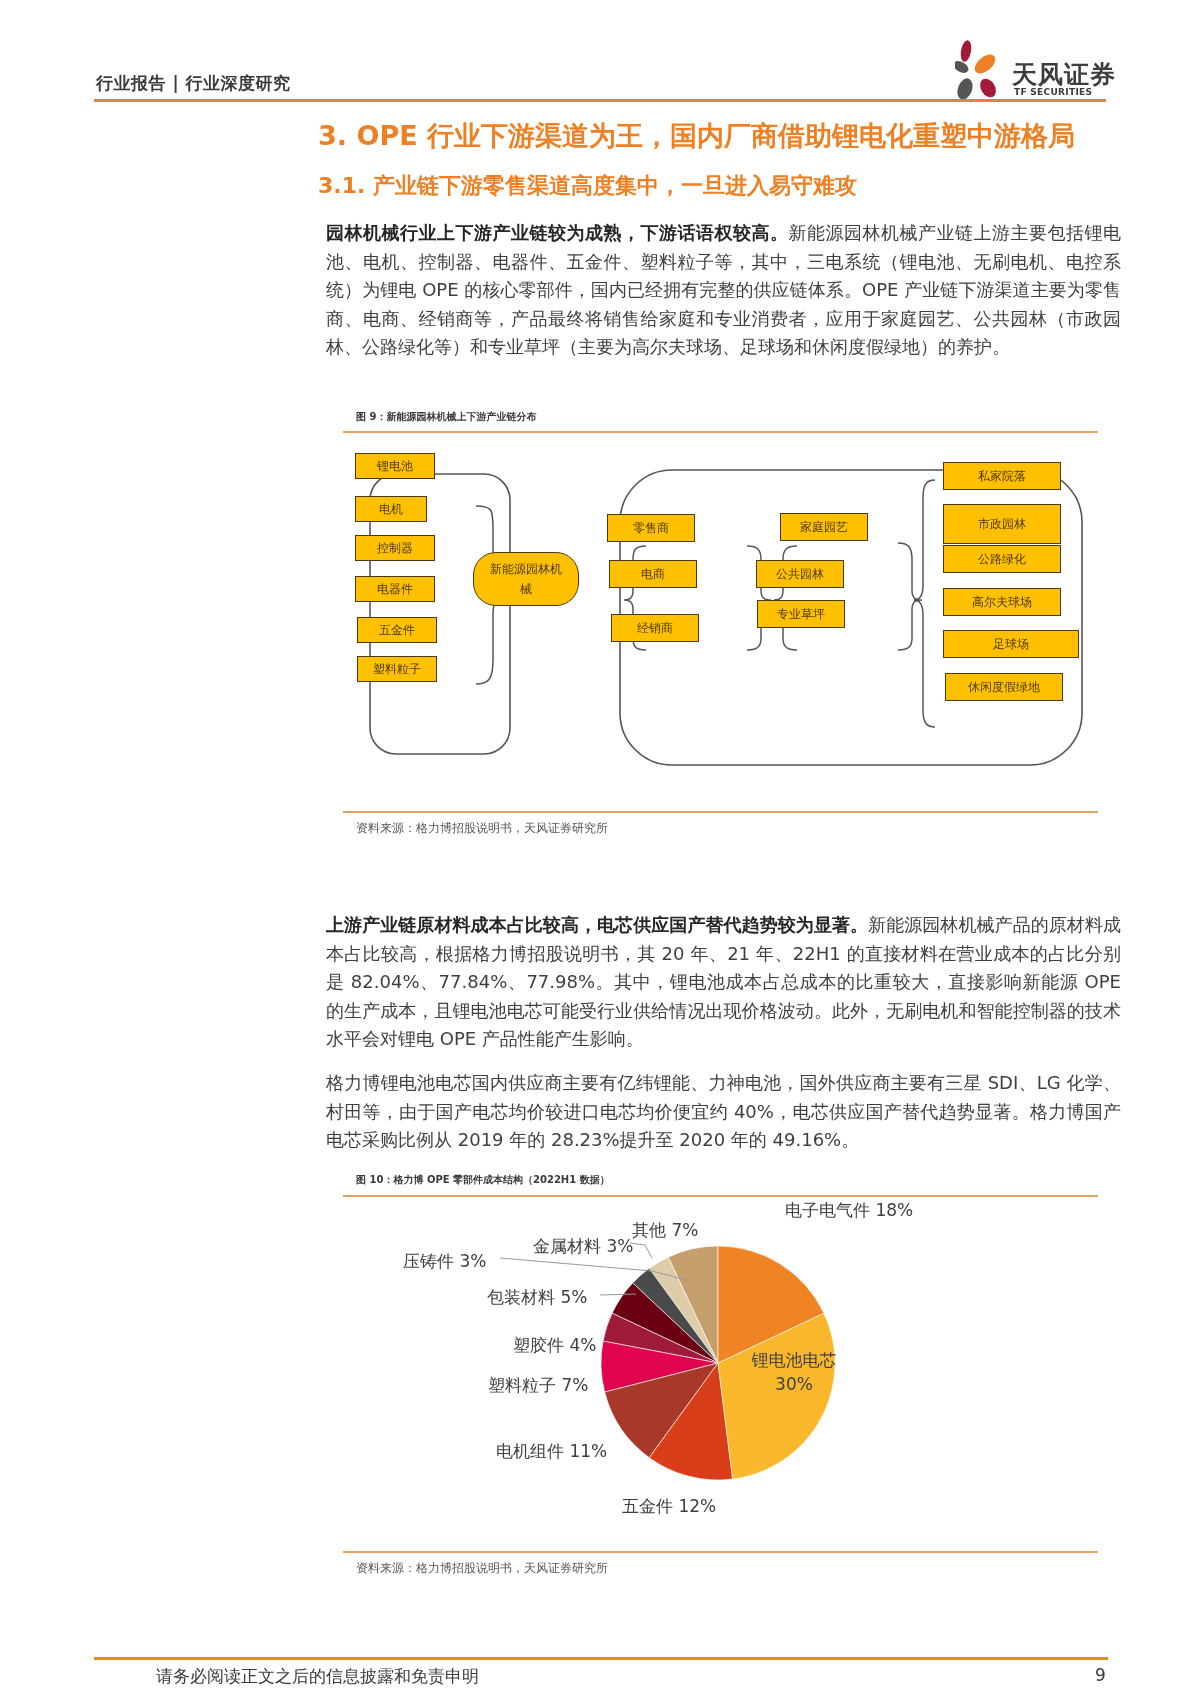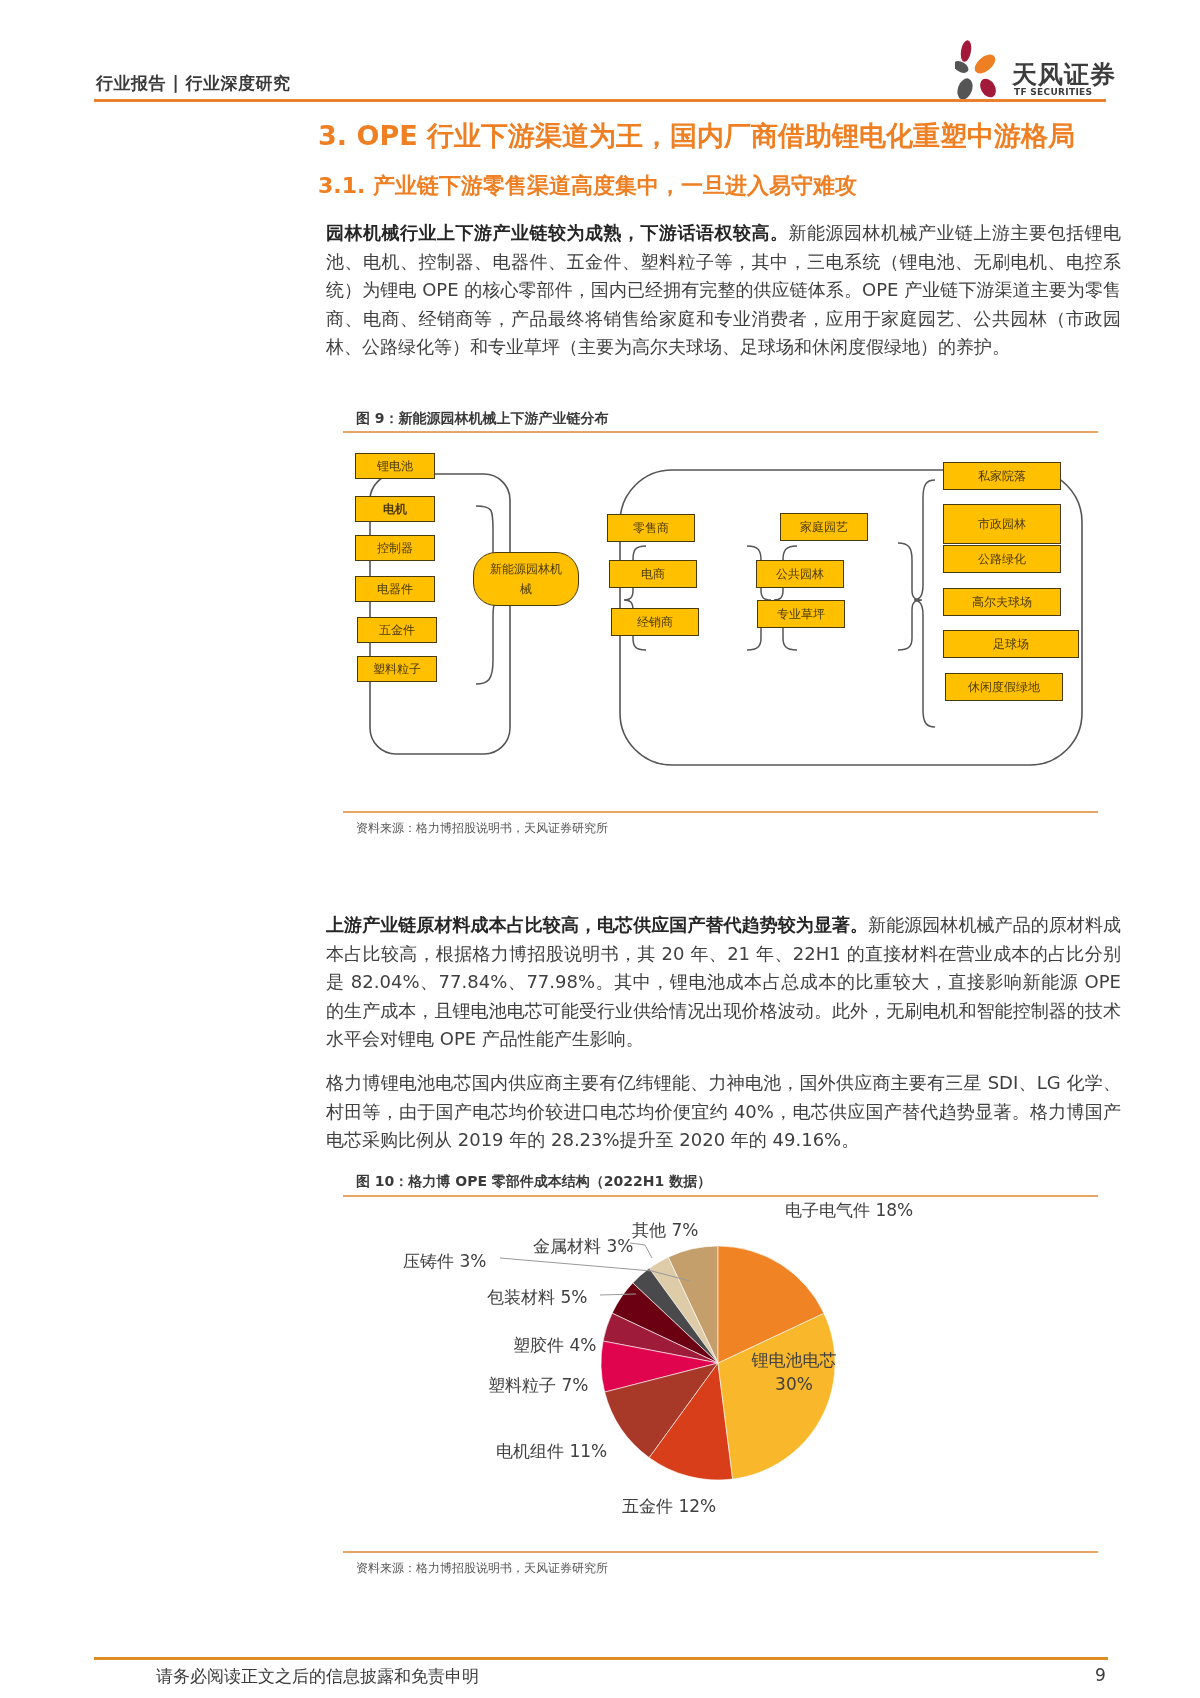--- a/index.html
+++ b/index.html
@@ -19,21 +19,21 @@
     .h2 { left: 318px; top: 171px; font-size: 22px; font-weight: bold; color: #EE7F22; white-space: nowrap; }
 
     
     .para { left: 318px; width: 795px; font-size: 18px; line-height: 28.6px; color: #404040; text-align: justify; margin-left: 8px; }
     .para b { color: #262626; }
     .p1 { top: 219px; }
     .p2 { top: 911px; }
     .p3 { top: 1069px; }
 
     
-    .fig-cap { left: 356px; font-size: 14px; font-weight: bold; color: #3a3a3a; white-space: nowrap; }
+    .fig-cap { left: 356px; font-size: 10px; font-weight: bold; color: #3a3a3a; white-space: nowrap; }
     .fig-rule { left: 343px; width: 755px; height: 2px; background: #E9A562; }
     .fig-src { left: 356px; font-size: 12px; color: #555; white-space: nowrap; }
 
     
     .diagram { left: 343px; top: 440px; width: 755px; height: 350px; }
     .d-box { position: absolute; background: #FFC000; border: 1.5px solid #4a3a10; color: #4b3a08;
              font-family: "DejaVu Serif", "Liberation Serif", serif; font-size: 12px;
              display: flex; align-items: center; justify-content: center; text-align: center; line-height: 20px; }
 
     
@@ -84,31 +84,31 @@
     <path d="M 404 106 C 415 106, 418 110, 418 120 L 418 150 C 418 158, 421 160, 428 160 C 421 160, 418 162, 418 170 L 418 198 C 418 206, 415 210, 404 210" fill="none" stroke="#555" stroke-width="1.5"></path>
 
     <path d="M 454 106 C 443 106, 440 110, 440 120 L 440 150 C 440 158, 437 160, 431 160 C 437 160, 440 162, 440 170 L 440 198 C 440 206, 443 210, 454 210" fill="none" stroke="#555" stroke-width="1.5"></path>
 
     <path d="M 555 103 C 566 103, 569 108, 569 120 L 569 150 C 569 158, 572 160, 579 160 C 572 160, 569 162, 569 170 L 569 198 C 569 206, 566 210, 555 210" fill="none" stroke="#555" stroke-width="1.5"></path>
 
     <path d="M 592 40 C 583 40, 580 45, 580 58 L 580 145 C 580 156, 577 160, 571 160 C 577 160, 580 164, 580 175 L 580 270 C 580 282, 583 287, 592 287" fill="none" stroke="#555" stroke-width="1.5"></path>
   </svg>
 
   <div class="d-box" style="left:12px;top:13px;width:80px;height:26px;">锂电池</div>
-  <div class="d-box" style="left:12px;top:56px;width:80px;height:26px;font-weight:bold;">电机</div>
+  <div class="d-box" style="left:12px;top:56px;width:72px;height:26px;">电机</div>
   <div class="d-box" style="left:12px;top:95px;width:80px;height:26px;">控制器</div>
   <div class="d-box" style="left:12px;top:136px;width:80px;height:26px;">电器件</div>
   <div class="d-box" style="left:14px;top:177px;width:80px;height:26px;">五金件</div>
   <div class="d-box" style="left:14px;top:216px;width:80px;height:26px;">塑料粒子</div>
 
   <div class="d-box" style="left:130px;top:112px;width:106px;height:54px;padding:0 16px;border-radius:23px;">新能源园林机械</div>
 
   <div class="d-box" style="left:264px;top:74px;width:88px;height:28px;">零售商</div>
   <div class="d-box" style="left:266px;top:120px;width:88px;height:28px;">电商</div>
-  <div class="d-box" style="left:268px;top:168px;width:88px;height:28px;">经销商</div>
+  <div class="d-box" style="left:268px;top:174px;width:88px;height:28px;">经销商</div>
 
   <div class="d-box" style="left:413px;top:73px;width:88px;height:28px;margin-left:24px;">家庭园艺</div>
   <div class="d-box" style="left:413px;top:120px;width:88px;height:28px;">公共园林</div>
   <div class="d-box" style="left:414px;top:160px;width:88px;height:28px;">专业草坪</div>
 
   <div class="d-box" style="left:600px;top:22px;width:118px;height:28px;">私家院落</div>
   <div class="d-box" style="left:600px;top:64px;width:118px;height:40px;">市政园林</div>
   <div class="d-box" style="left:600px;top:105px;width:118px;height:28px;">公路绿化</div>
   <div class="d-box" style="left:600px;top:148px;width:118px;height:28px;">高尔夫球场</div>
   <div class="d-box" style="left:600px;top:190px;width:136px;height:28px;">足球场</div>

